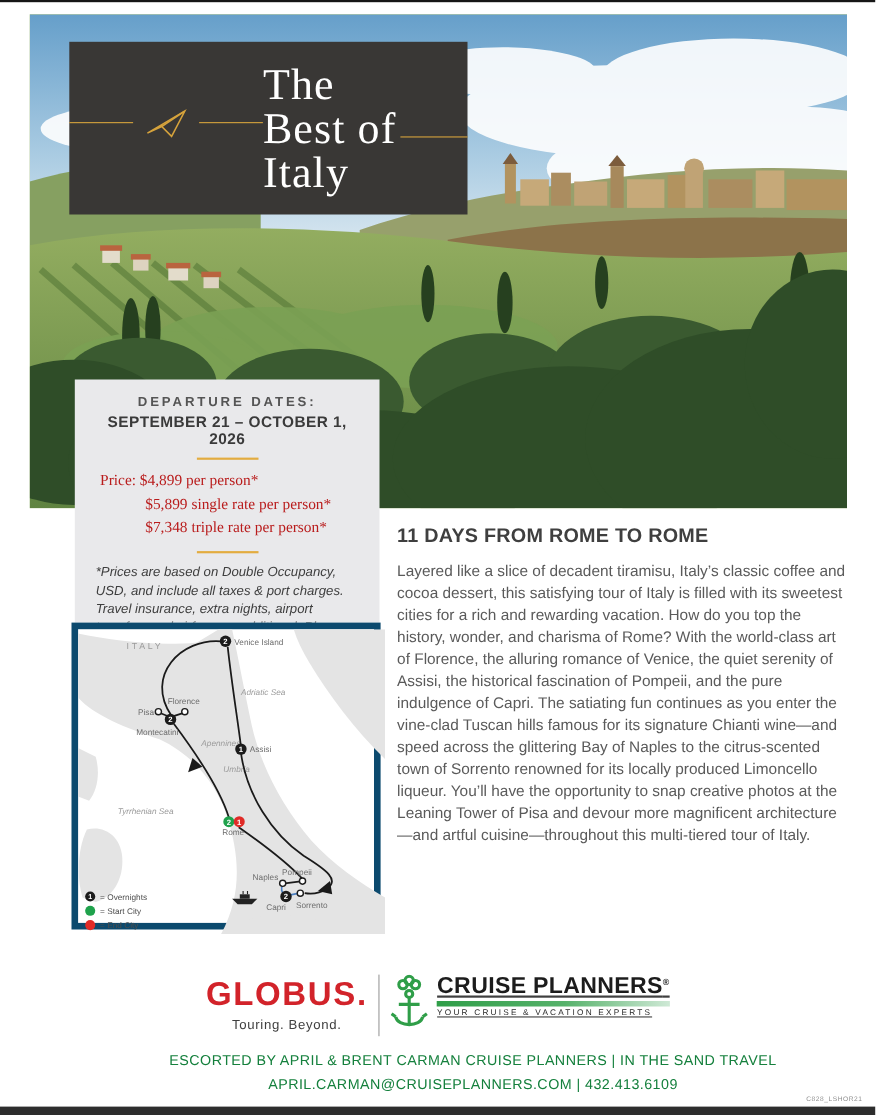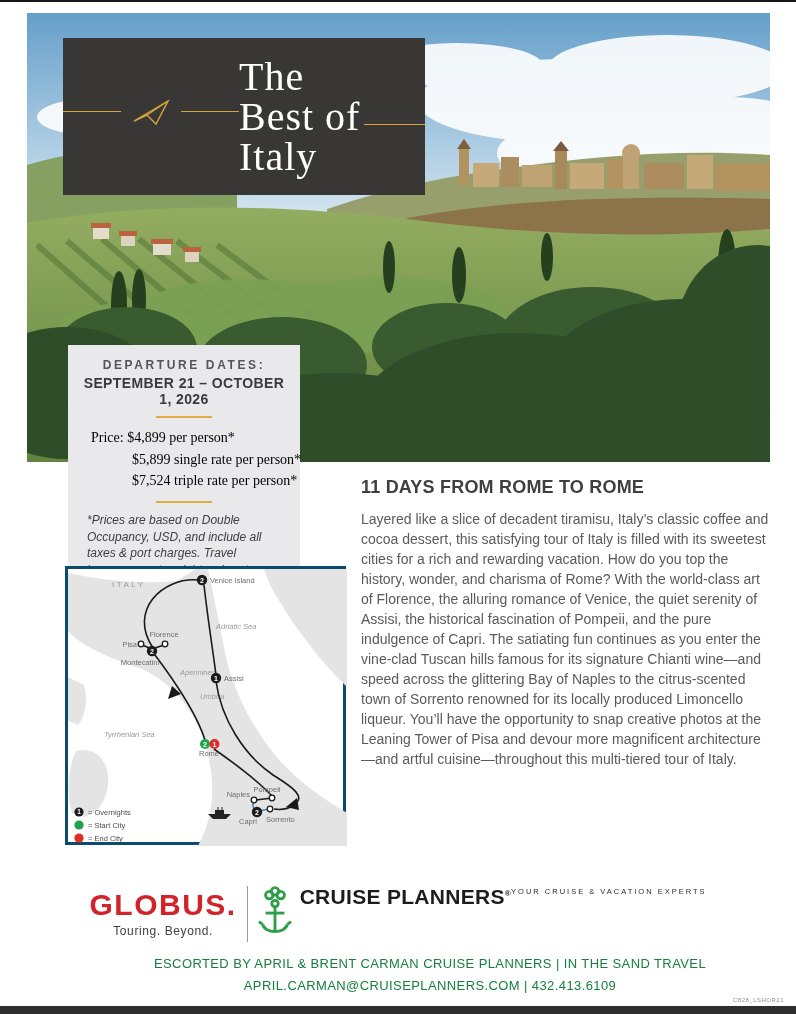--- a/index.html
+++ b/index.html
@@ -17,48 +17,48 @@
   
   .title-panel{position:absolute;left:63px;top:38px;width:362px;height:157px;background:#393735;
     display:flex;flex-direction:row;align-items:center;justify-content:center;}
   .plane-row{display:flex;align-items:center;gap:10px;margin-bottom:10px;}
   .gold-line{width:58px;height:1.5px;background:#D6A33C;}
   .hero-title{font-family:"Liberation Serif","DejaVu Serif",serif;font-size:40px;color:#ffffff;
     letter-spacing:1px;font-weight:400;line-height:1;}
   .title-underline{width:140px;height:1.5px;background:#D6A33C;margin-top:16px;}
 
   
-  .offer-box{position:absolute;left:68px;top:345px;width:232px;background:#e9e9eb;
+  .offer-box{position:absolute;left:68px;top:345px;width:277px;background:#e9e9eb;
     box-sizing:border-box;padding:13px 15px 14px 15px;}
   .offer-heading{text-align:center;font-size:12px;font-weight:600;color:#555555;letter-spacing:2.6px;}
   .offer-dates{text-align:center;font-size:14px;font-weight:700;color:#3a3a3a;letter-spacing:.4px;margin-top:3px;}
   .offer-divider{width:56px;height:2px;background:#E3AC40;margin:9px auto;}
-  .price-block{font-family:"Liberation Serif","DejaVu Serif",serif;font-size:14px;color:#000000;
+  .price-block{font-family:"Liberation Serif","DejaVu Serif",serif;font-size:14px;color:#b91c1c;
     line-height:1.55;padding-left:8px;}
   .price-line-first{white-space:nowrap;}
   .price-line{padding-left:41px;white-space:nowrap;}
   .offer-disclaimer{font-style:italic;font-size:12px;line-height:1.38;color:#3e3e3e;padding-left:4px;}
 
   
   .map-box{position:absolute;left:65px;top:566px;width:281px;height:279px;background:#ffffff;
-    border:3px solid #0c4a6e;box-sizing:border-box;}
+    border:6px solid #0c4a6e;box-sizing:border-box;}
 
   
   .article{position:absolute;left:361px;top:477px;width:412px;}
   .article h2{margin:0;font-size:18px;font-weight:700;color:#3f3f3f;letter-spacing:.2px;}
   .article p{margin:11px 0 0 0;font-size:14px;line-height:20px;color:#5a5a5a;}
 
   
   .logo-row{position:absolute;left:0;top:886px;width:796px;display:flex;align-items:center;justify-content:center;gap:10px;}
   .globus-block{text-align:center;}
   .globus-word{font-size:30px;font-weight:800;letter-spacing:1.5px;color:#D2232A;line-height:1;}
   .globus-tagline{font-size:12px;color:#3f3f3f;letter-spacing:.6px;margin-top:4px;}
   .logo-divider{width:1px;height:56px;background:#9a9a9a;}
   .cp-block{display:flex;align-items:flex-start;gap:8px;}
-  .cp-text{display:flex;}
+  .cp-text{display:flex;flex-direction:column;text-decoration:underline;}
   .cp-word{font-size:21px;font-weight:800;color:#1c1c1c;letter-spacing:.3px;line-height:1;white-space:nowrap;}
   .cp-word sup{font-size:8px;font-weight:700;}
   .cp-bar{height:5px;margin-top:3px;background:linear-gradient(90deg,#2F9E48 0%,#57b26b 55%,#cfe9d6 100%);}
   .cp-tagline{font-size:7.5px;letter-spacing:2px;color:#2b2b2b;margin-top:1px;white-space:nowrap;}
 
   
   .footer-line1,.footer-line2{position:absolute;left:0;width:796px;text-align:center;color:#15803d;padding-left:32px;}
   .footer-line1{top:956px;font-size:13px;letter-spacing:.4px;font-weight:500;}
   .footer-line2{top:978px;font-size:13px;letter-spacing:.4px;font-weight:400;}
   .print-code{position:absolute;right:12px;top:997px;font-size:6px;color:#8d8d8d;letter-spacing:.5px;}
@@ -175,21 +175,21 @@
     <div class="title-underline"></div>
   </div>
 
   <div class="offer-box">
     <div class="offer-heading">DEPARTURE DATES:</div>
     <div class="offer-dates">SEPTEMBER 21 – OCTOBER 1, 2026</div>
     <div class="offer-divider"></div>
     <div class="price-block">
       <div class="price-line-first"><span>Price:</span> <span>$4,899 per person*</span></div>
       <div class="price-line">$5,899 single rate per person*</div>
-      <div class="price-line">$7,524 triple rate per person*</div>
+      <div class="price-line">$7,348 triple rate per person*</div>
     </div>
     <div class="offer-divider"></div>
     <div class="offer-disclaimer">*Prices are based on Double Occupancy, USD, and include all taxes &amp; port charges. Travel insurance, extra nights, airport transfers and airfare are additional. Please inquire. Deposit amount is $250 per person and non-refundable. Final Payment due on 7/16/2026.</div>
   </div>
 
   <div class="map-box">
     <svg width="279" height="277" viewBox="0 0 279 277" font-family="Liberation Sans, DejaVu Sans, sans-serif">
 
       <g fill="#e4e4e4">
         <path d="M196,0 L279,0 L279,118 C252,92 228,60 210,30 C204,20 199,10 196,0 Z"></path>

